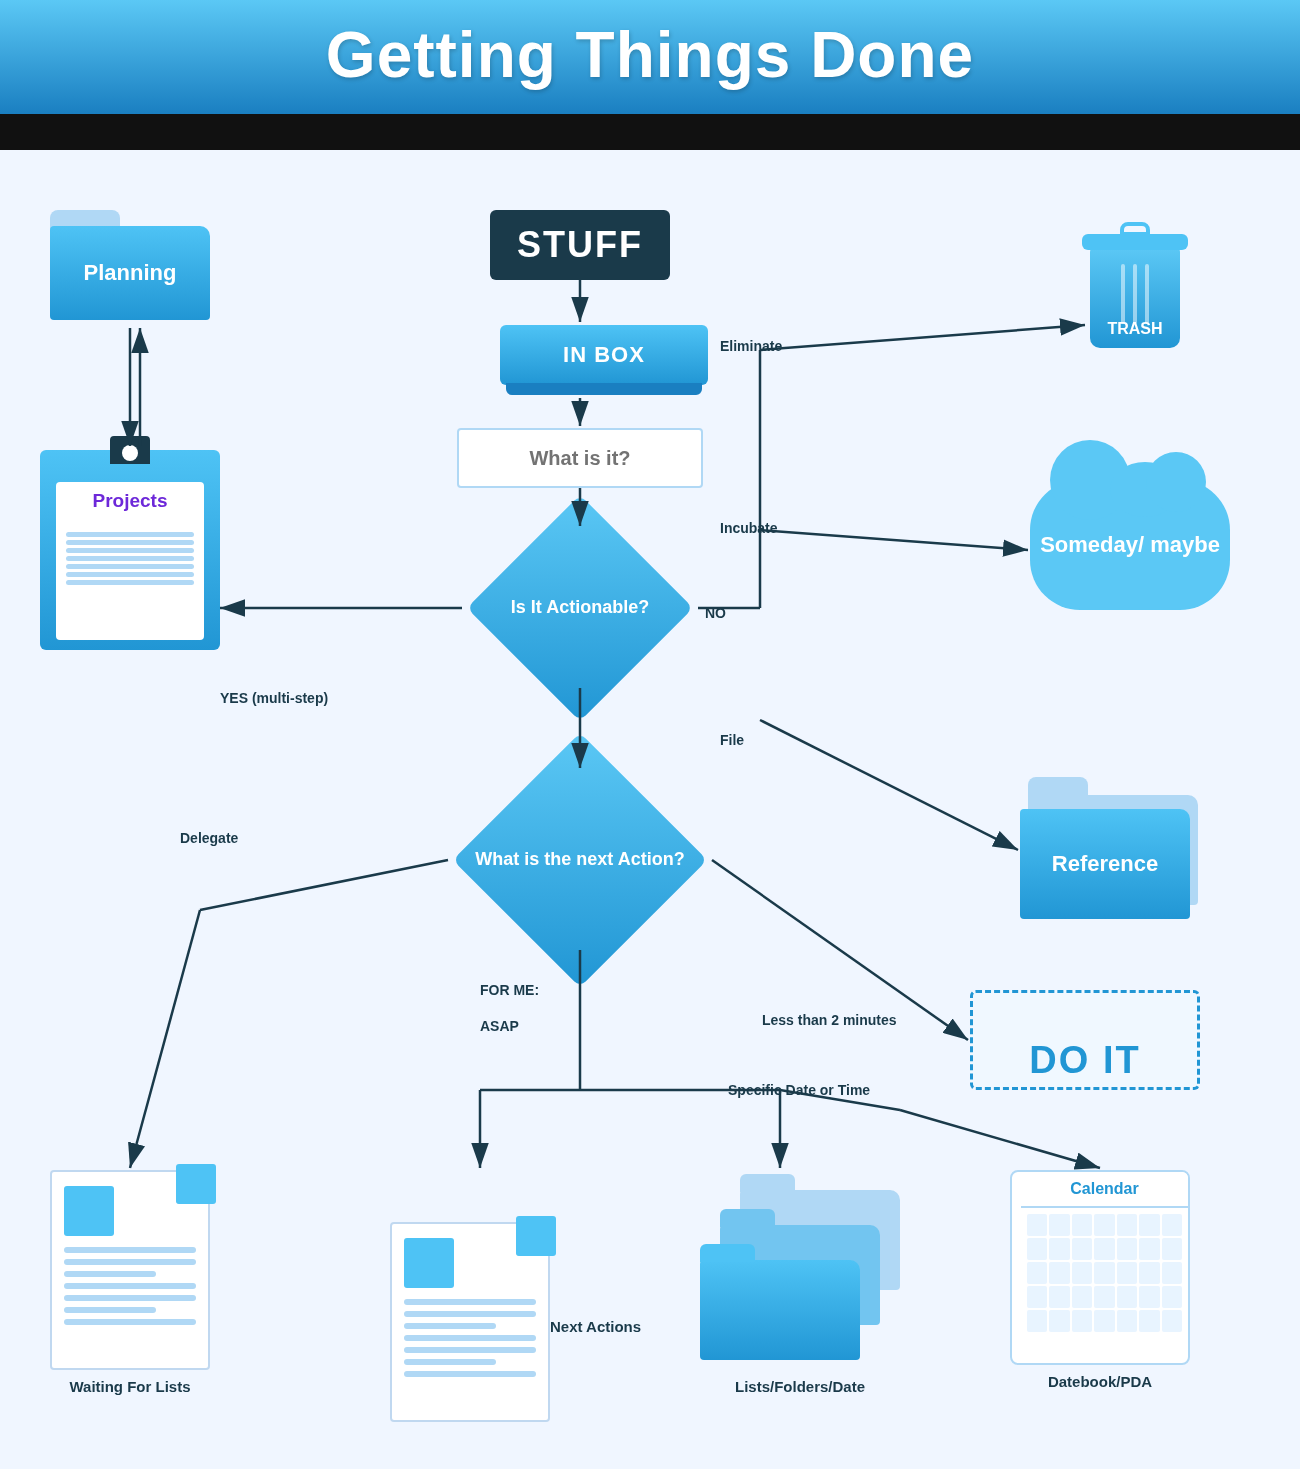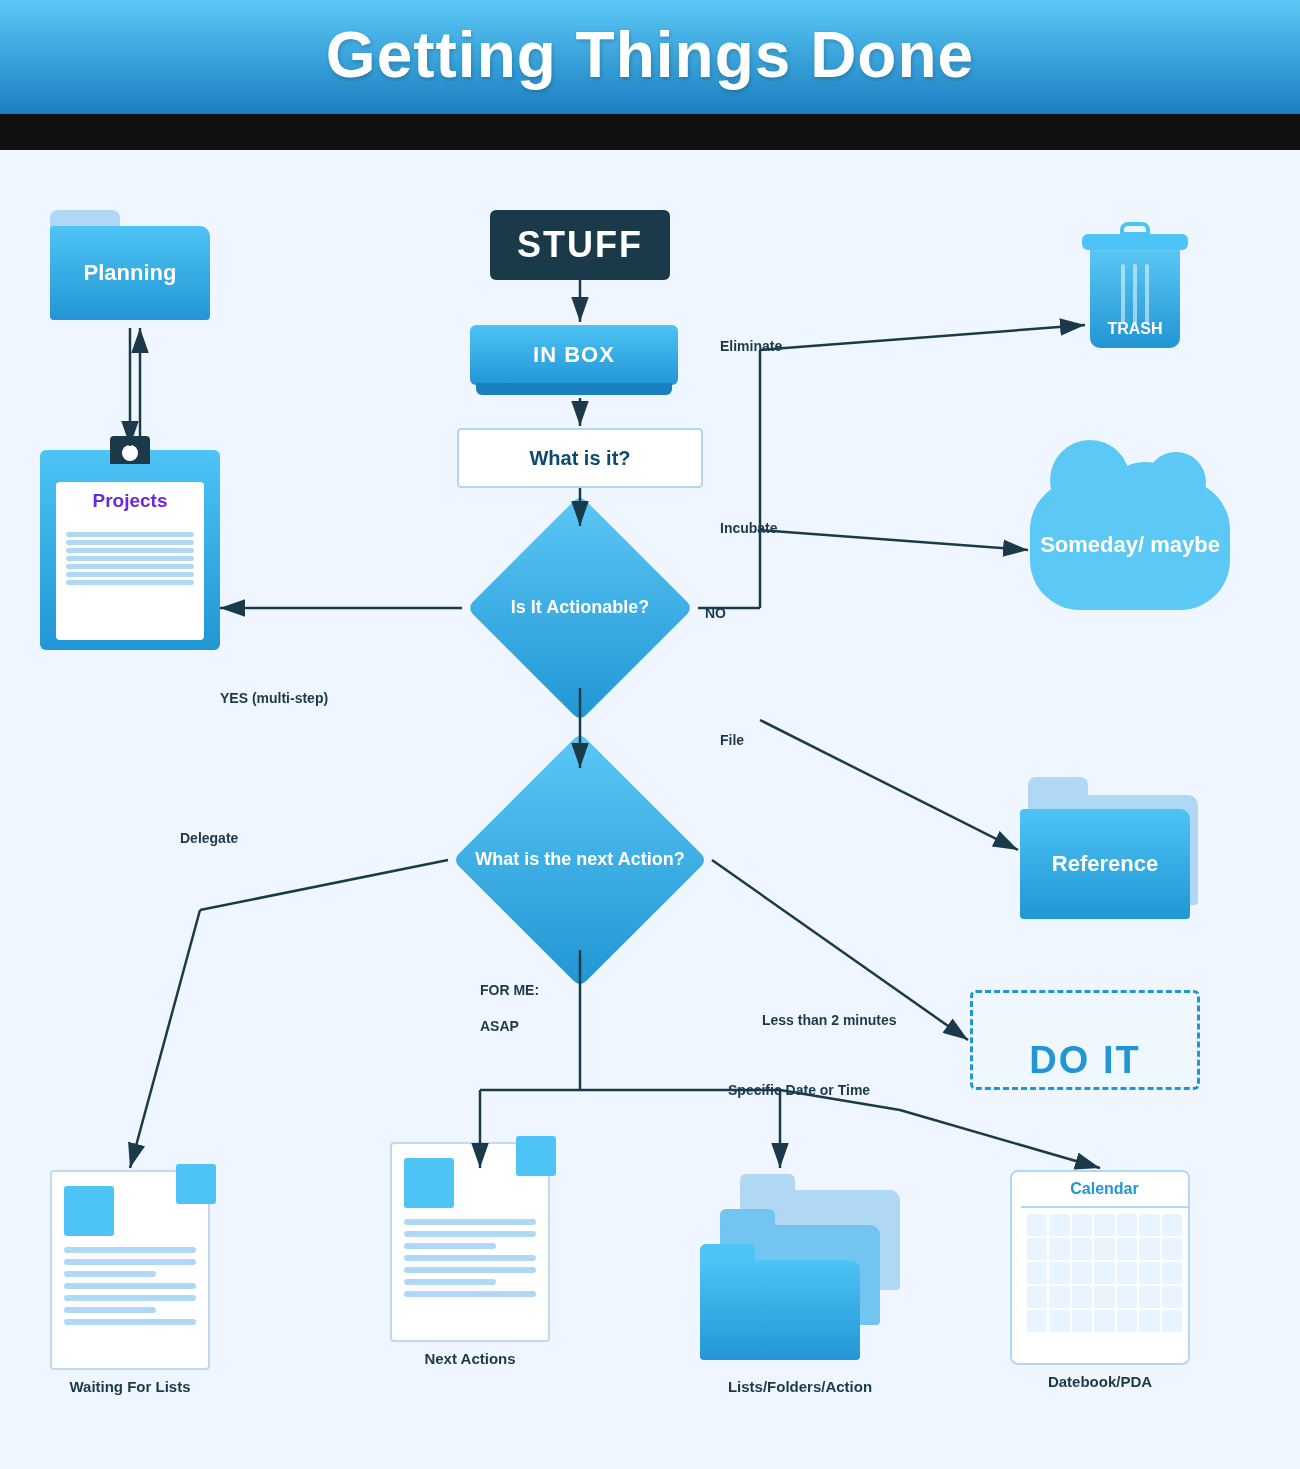--- a/index.html
+++ b/index.html
@@ -55,21 +55,21 @@
     .stuff-box span {
       color: white;
       font-size: 36px;
       font-weight: 900;
       letter-spacing: 2px;
     }
 
     
     .inbox-box {
       position: absolute;
-      left: 470px;
+      left: 500px;
       top: 175px;
       width: 208px;
       height: 60px;
       background: linear-gradient(180deg, #4ec3f5 0%, #2196d4 100%);
       border-radius: 6px;
       display: flex;
       align-items: center;
       justify-content: center;
       perspective: 8px;
     }
@@ -99,21 +99,21 @@
       width: 246px;
       height: 60px;
       background: white;
       border: 2px solid #b0d8f5;
       border-radius: 4px;
       display: flex;
       align-items: center;
       justify-content: center;
     }
     .whatisit-box span {
-      color: #0c4a6e;
+      color: #737373;
       font-size: 20px;
       font-weight: 700;
     }
 
     
     .diamond-actionable {
       position: absolute;
       left: 462px;
       top: 378px;
       width: 236px;
@@ -470,23 +470,23 @@
       top: 1020px;
       display: flex;
       flex-direction: column;
       align-items: center;
     }
 
     
     .next-actions-doc {
       position: absolute;
       left: 390px;
-      top: 992px;
-      display: flex;
-      flex-direction: column;
+      top: 1072px;
+      display: flex;
+      flex-direction: row;
       align-items: center;
     }
 
     
     .lists-folders-doc {
       position: absolute;
       left: 700px;
       top: 1020px;
       display: flex;
       flex-direction: column;
@@ -752,21 +752,21 @@
 
       <div style="position:absolute;left:40px;top:20px;width:160px;height:100px;background:#b0d8f5;border-radius:4px 10px 4px 4px;"></div>
       <div style="position:absolute;left:40px;top:4px;width:55px;height:18px;background:#b0d8f5;border-radius:6px 6px 0 0;"></div>
 
       <div style="position:absolute;left:20px;top:55px;width:160px;height:100px;background:#72c5f0;border-radius:4px 10px 4px 4px;"></div>
       <div style="position:absolute;left:20px;top:39px;width:55px;height:18px;background:#72c5f0;border-radius:6px 6px 0 0;"></div>
 
       <div style="position:absolute;left:0;top:90px;width:160px;height:100px;background:linear-gradient(180deg,#4ec3f5,#2196d4);border-radius:4px 10px 4px 4px;"></div>
       <div style="position:absolute;left:0;top:74px;width:55px;height:18px;background:#4ec3f5;border-radius:6px 6px 0 0;"></div>
     </div>
-    <div class="doc-label bottom-label">Lists/Folders/Action</div>
+    <div class="doc-label bottom-label">Lists/Folders/Date</div>
   </div>
 
   <div class="datebook-doc">
     <div class="calendar-icon">
       <div class="cal-header">
         <span>Calendar</span>
       </div>
       <div class="cal-grid">
         <div class="cal-cell"></div>
         <div class="cal-cell"></div>

